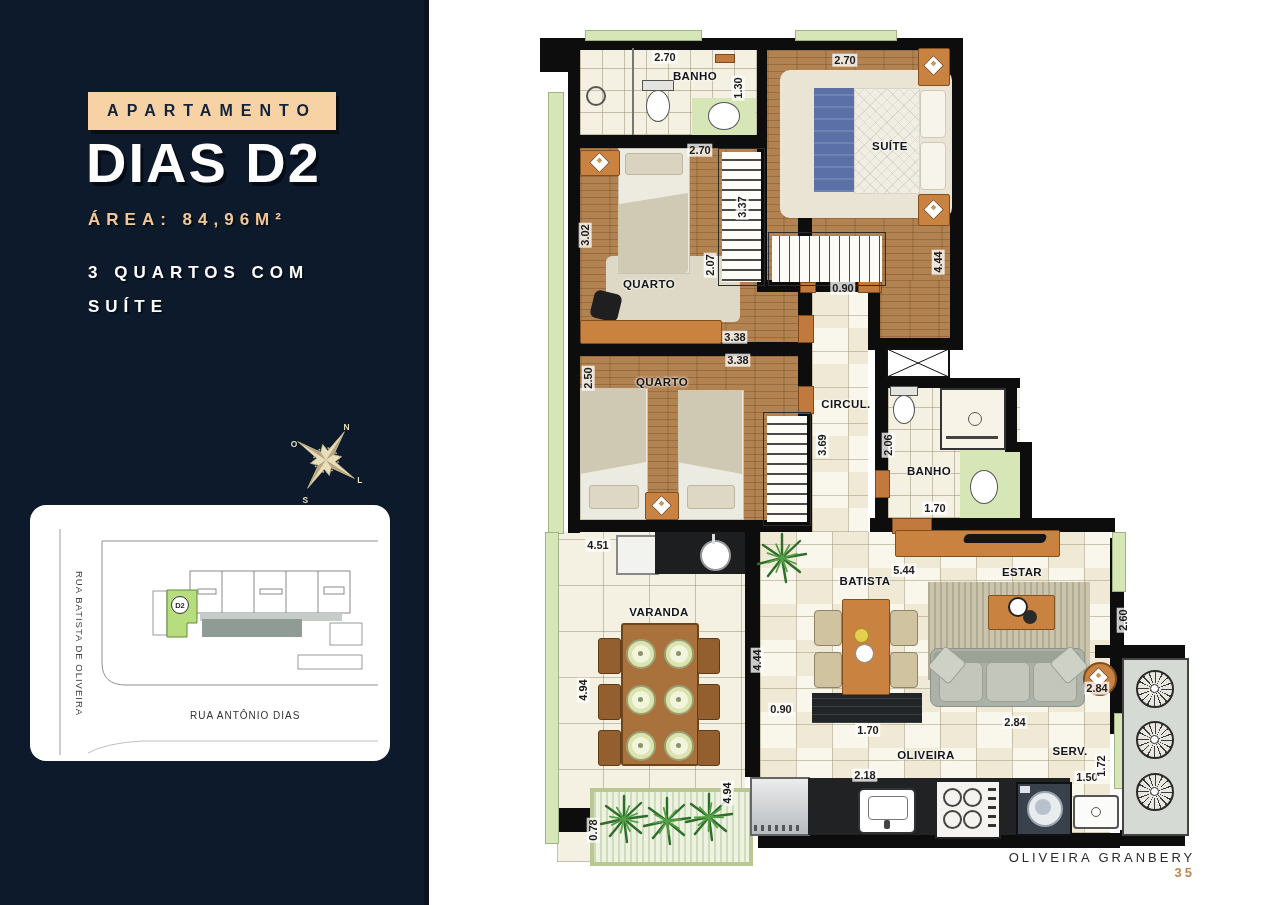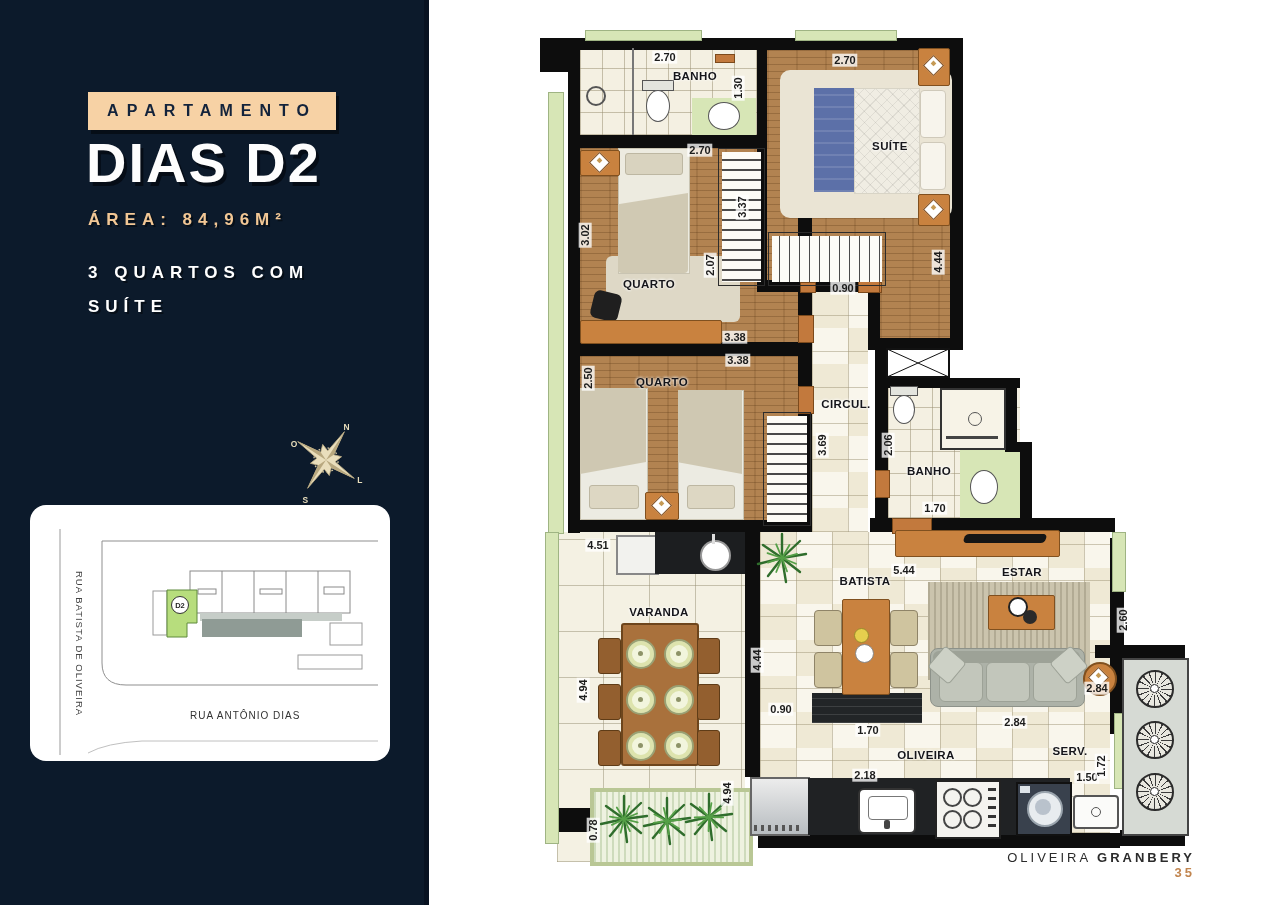--- a/index.html
+++ b/index.html
@@ -66,21 +66,21 @@
   .dim{position:absolute;font-weight:600;font-size:11px;color:#1c1c1c;
        background:rgba(255,255,255,.78);padding:0 2px;transform:translate(-50%,-50%);
        white-space:nowrap;z-index:30;line-height:1.15;}
   .dim.v{transform:translate(-50%,-50%) rotate(-90deg);}
   .pillow{position:absolute;background:#f7f4ec;border:1px solid #cfc9ba;border-radius:4px;z-index:16;}
   .watermark{position:absolute;left:488px;top:424px;z-index:40;font-weight:600;font-size:45px;
        letter-spacing:2px;color:rgba(255,255,255,.30);-webkit-text-stroke:1.5px rgba(255,255,255,.6);
        pointer-events:none;white-space:nowrap;}
   .footer{position:absolute;left:980px;top:850px;width:215px;text-align:right;font-size:13px;
        letter-spacing:3px;color:#2b2b2b;z-index:40;}
-  .footer b{font-weight:700;}
+  .footer b{font-weight:400;}
   .footer .pg{color:var(--accent_page,#c1854f);font-weight:700;margin-left:14px;}
 </style>
 </head>
 <body>
 
 <div class="stage">
 
   <div class="sidebar">
     <div class="badge">APARTAMENTO</div>
     <div class="big-title">DIAS D2</div>

